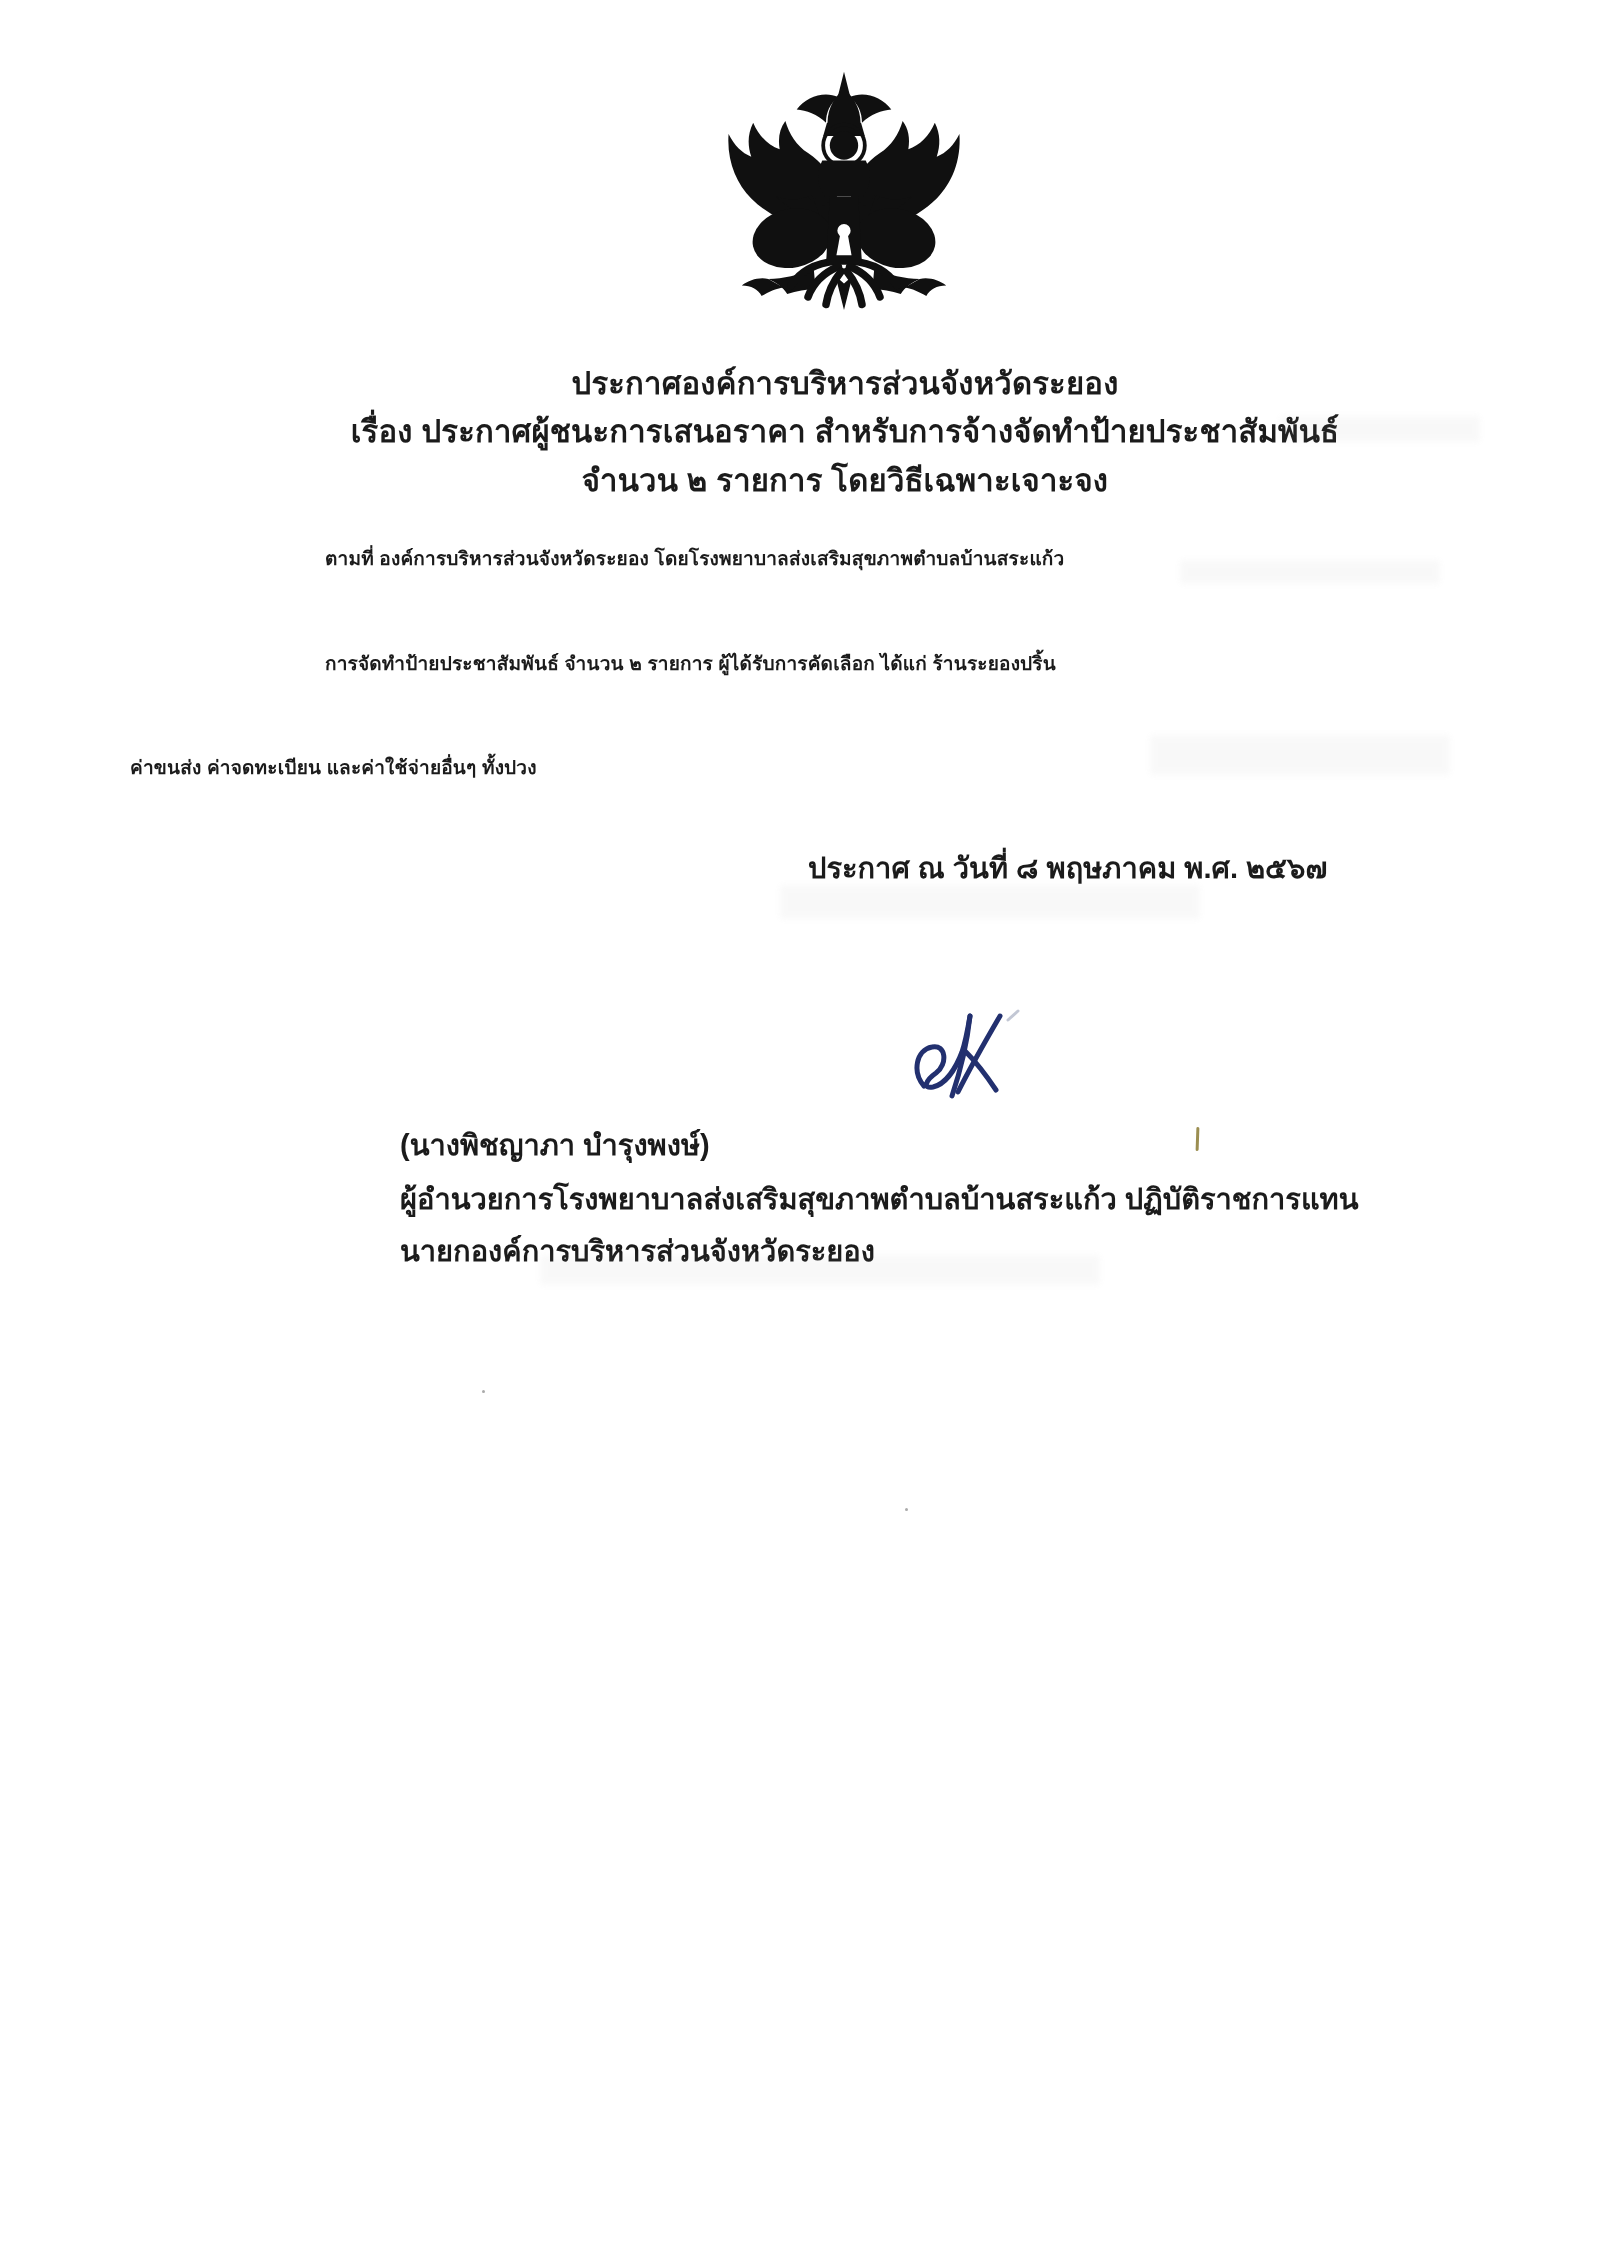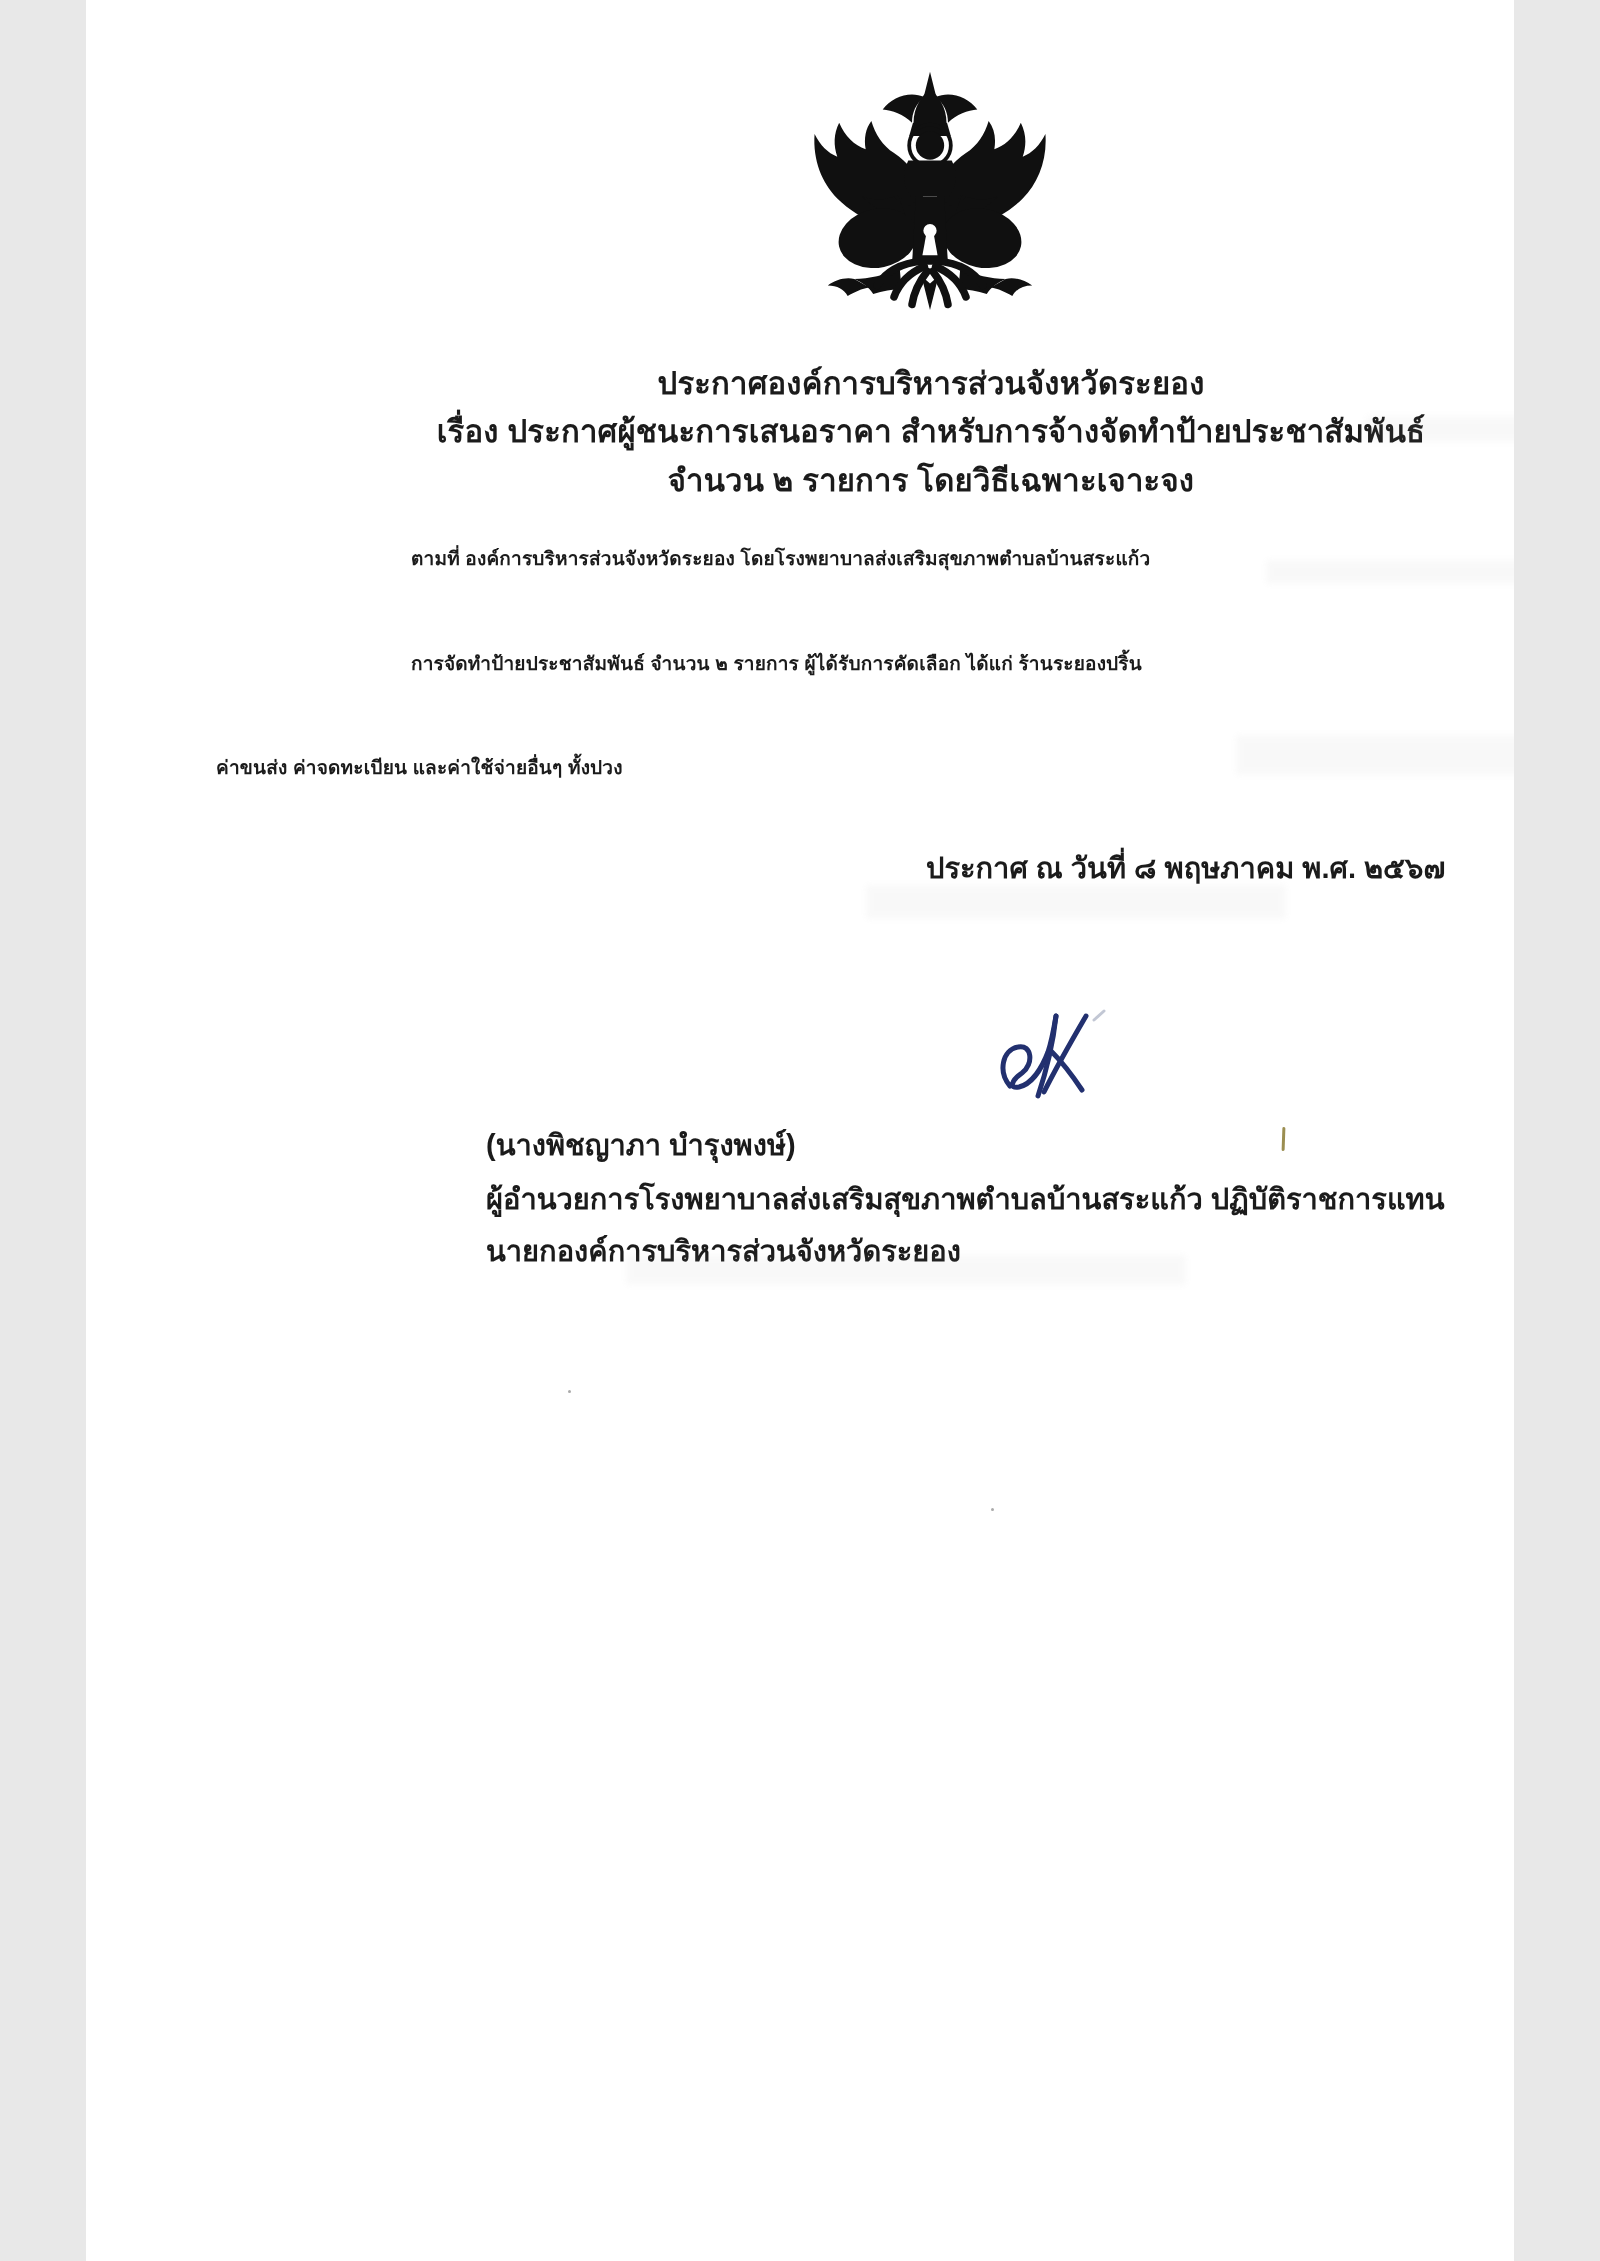--- a/index.html
+++ b/index.html
@@ -1,18 +1,18 @@
 <!DOCTYPE html>
 <html><head>
 <meta charset="utf-8">
 <style>
   html,body{margin:0;padding:0;background:#e8e8e8;}
   .page{
     position:relative;
-    width:1428px;height:2261px;
+    width:1600px;height:2261px;
     margin:0 auto;
     background:#ffffff;
     overflow:hidden;
     font-family:"Liberation Sans","DejaVu Sans",sans-serif;
     color:#1b1b1b;
   }
   .line{position:absolute;white-space:nowrap;}
   .title-line{
     left:95px;width:1500px;text-align:center;
     font-size:31px;font-weight:700;letter-spacing:.2px;
@@ -97,21 +97,21 @@
 
   <div class="line title-line" style="top:358px">ประกาศองค์การบริหารส่วนจังหวัดระยอง</div>
   <div class="line title-line" style="top:406px">เรื่อง ประกาศผู้ชนะการเสนอราคา สำหรับการจ้างจัดทำป้ายประชาสัมพันธ์</div>
   <div class="line title-line" style="top:455px">จำนวน ๒ รายการ โดยวิธีเฉพาะเจาะจง</div>
 
   <div class="line body-line" style="top:543px;left:325px">ตามที่ องค์การบริหารส่วนจังหวัดระยอง โดยโรงพยาบาลส่งเสริมสุขภาพตำบลบ้านสระแก้ว</div>
 
   <div class="line body-line" style="top:648px;left:325px">การจัดทำป้ายประชาสัมพันธ์ จำนวน ๒ รายการ ผู้ได้รับการคัดเลือก ได้แก่  ร้านระยองปริ้น</div>
   <div class="line body-line" style="top:752px;left:130px">ค่าขนส่ง ค่าจดทะเบียน และค่าใช้จ่ายอื่นๆ ทั้งปวง</div>
 
-  <div class="line date-line" style="top:845px;left:840px">ประกาศ ณ วันที่  ๘  พฤษภาคม  พ.ศ. ๒๕๖๗</div>
+  <div class="line date-line" style="top:845px;left:808px">ประกาศ ณ วันที่  ๘  พฤษภาคม  พ.ศ. ๒๕๖๗</div>
 
   <svg id="signature" viewBox="0 0 118 104" aria-hidden="true">
     <g stroke="#22306f">
 
       <path d="M16,82 C4,68 8,46 24,43 C38,40 40,60 28,69 C18,76 14,85 25,83 C38,80 48,64 54,48 C58,36 60,24 62,12" stroke-width="5"></path>
 
       <path d="M62,12 C59,40 52,68 44,92" stroke-width="5"></path>
 
       <path d="M92,12 C78,36 62,64 50,88" stroke-width="5"></path>
 

